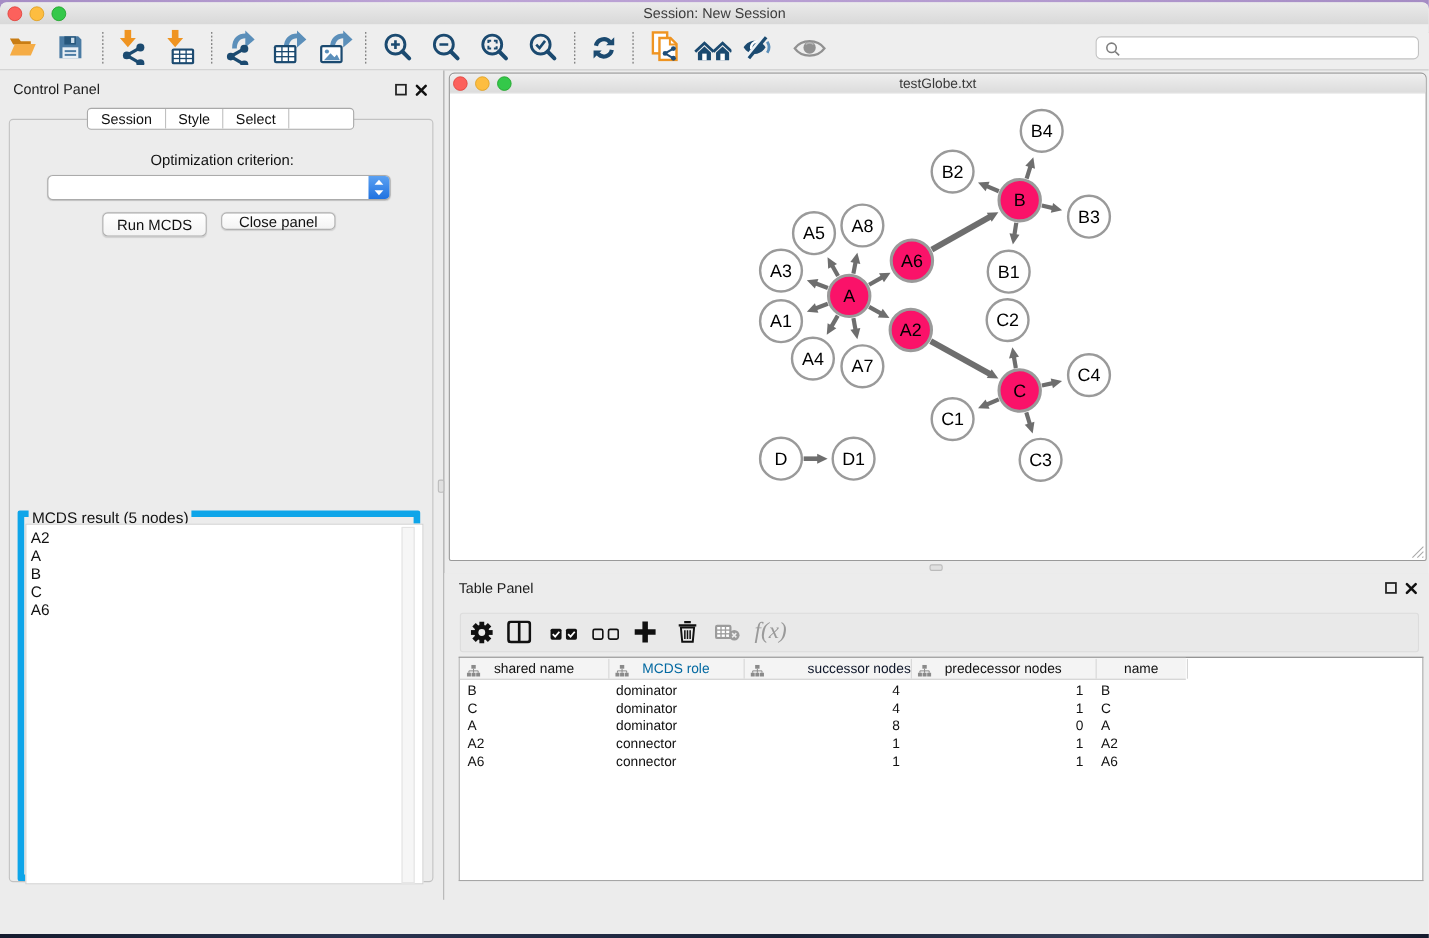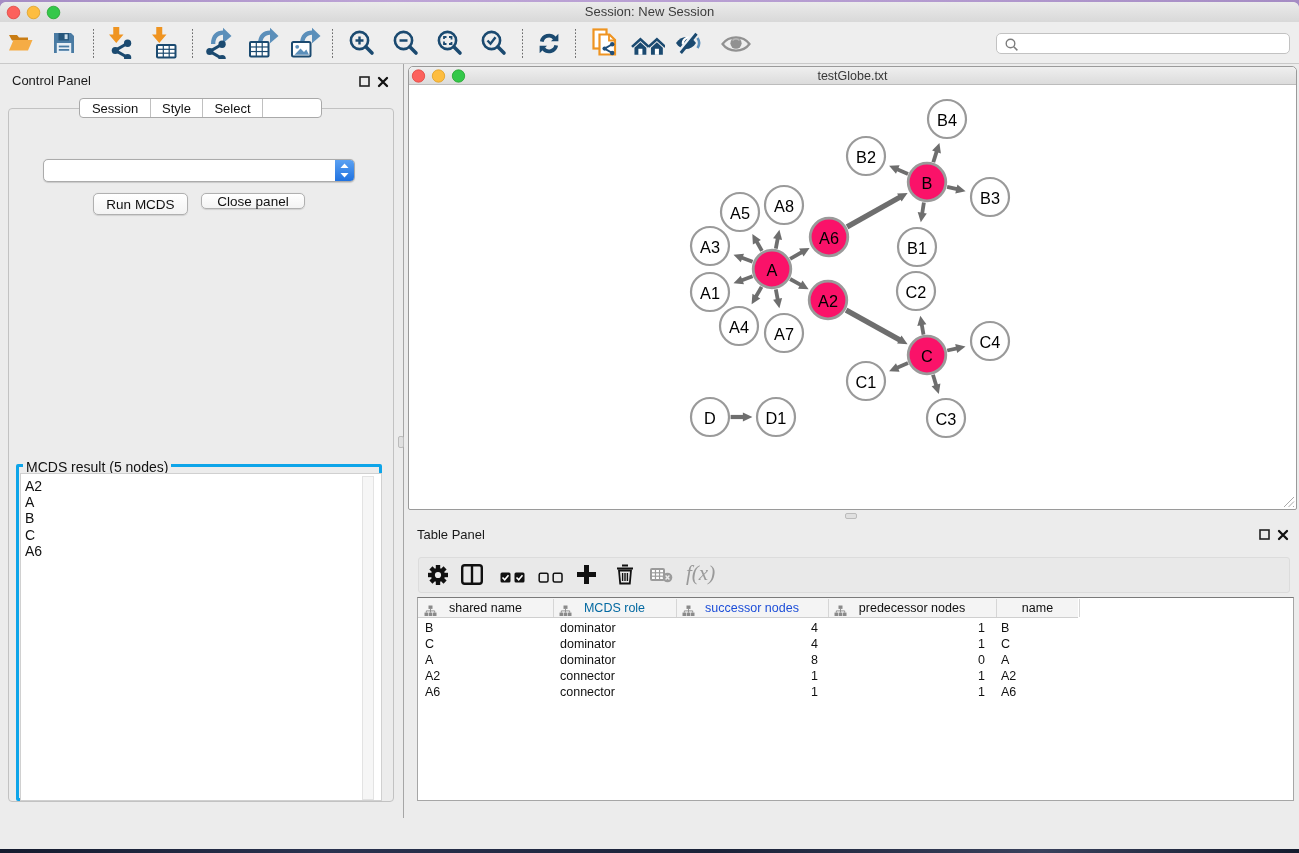--- a/index.html
+++ b/index.html
@@ -189,34 +189,35 @@
 
     <div class="abs" style="left:8px;top:44px;width:386px;height:694px;border:1px solid #c2c2c2;border-radius:4px;background:#ececec"></div>
 
     <div class="seg" style="left:79px;top:34px;height:20px">
       <div style="width:71px">Session</div>
         <div style="width:52px">Style</div>
         <div style="width:60px">Select</div>
         <div class="sel" style="width:58px">MCDS</div>
     </div>
 
+    <div class="abs" style="left:0;top:74px;width:404px;text-align:center;font-size:13.5px;color:#111">Optimization criterion:</div>
 
     <div class="abs" style="left:43px;top:95px;width:312px;height:23px;background:#fff;border:1px solid #ababab;border-radius:5px;box-shadow:0 0.5px 1px rgba(0,0,0,0.15)">
       <div class="abs" style="right:0;top:0;width:19px;height:21px;background:linear-gradient(#5ba1f2,#2072e0);border-radius:0 4px 4px 0">
         <svg width="19" height="21" viewBox="0 0 19 21">
             <path d="M5.5 8 L9.5 3.5 L13.5 8 z" fill="#fff"></path>
             <path d="M5.5 13 L9.5 17.5 L13.5 13 z" fill="#fff"></path>
           </svg>
       </div>
     </div>
 
     <div class="btn" style="left:93px;top:129px;width:95px;height:22px">Run MCDS</div>
     <div class="btn" style="left:201px;top:129px;width:104px;height:16px">Close panel</div>
 
-    <div class="abs" style="left:16px;top:400px;width:366px;height:337px;border:3px solid #0ea5e9;border-radius:2px">
+    <div class="abs" style="left:16px;top:400px;width:366px;height:337px;border:6px solid #0ea5e9;border-radius:2px">
       <div class="abs" style="left:4px;top:-8px;background:#ececec;padding:0 3px;font-size:14px;color:#111">MCDS result (5 nodes)</div>
       <div class="abs" style="left:1px;top:6px;width:362px;height:328px;background:#fff;border:1px solid #d0d0d0">
         <div style="padding:4px 0 0 4px;font-size:14px;color:#111;line-height:16.2px">A2<br>A<br>B<br>C<br>A6</div>
         <div class="abs" style="right:7px;top:2px;width:12px;height:324px;background:#f6f6f6;border:1px solid #e3e3e3"></div>
       </div>
     </div>
   </div>
 
   <div class="abs" style="left:398px;top:434px;width:6px;height:12px;background:#e0e0e0;border:1px solid #bbb;border-radius:2px"></div>
 
@@ -411,21 +412,21 @@
           </svg></div>
         <div class="abs" style="left:135px;top:0;width:123px;height:20px;line-height:20px;text-align:center;font-size:12.5px;color:#0369a1;white-space:nowrap">MCDS role</div>
         <div class="abs" style="left:258px;top:1px;width:1px;height:18px;background:#d6d6d6"></div>
         <div class="abs" style="left:264px;top:4px"><svg width="13" height="12" viewBox="0 0 13 12" style="vertical-align:-1px">
             <rect x="4.5" y="0.5" width="4" height="3.4" fill="#8a8a8a"></rect>
             <rect x="0.5" y="7.6" width="3.6" height="3.4" fill="#8a8a8a"></rect>
             <rect x="4.7" y="7.6" width="3.6" height="3.4" fill="#8a8a8a"></rect>
             <rect x="8.9" y="7.6" width="3.6" height="3.4" fill="#8a8a8a"></rect>
             <path d="M6.5 3.9 v2 M2.3 7.6 v-1.7 h8.4 v1.7 M6.5 5.9 v1.7" stroke="#8a8a8a" stroke-width="0.9" fill="none"></path>
           </svg></div>
-        <div class="abs" style="left:258px;top:0;width:152px;height:20px;line-height:20px;text-align:center;font-size:12.5px;color:#1d4ed8;white-space:nowrap">successor nodes</div>
+        <div class="abs" style="left:258px;top:0;width:152px;height:20px;line-height:20px;text-align:right;font-size:12.5px;color:#0f172a;white-space:nowrap">successor nodes</div>
         <div class="abs" style="left:410px;top:1px;width:1px;height:18px;background:#d6d6d6"></div>
         <div class="abs" style="left:416px;top:4px"><svg width="13" height="12" viewBox="0 0 13 12" style="vertical-align:-1px">
             <rect x="4.5" y="0.5" width="4" height="3.4" fill="#8a8a8a"></rect>
             <rect x="0.5" y="7.6" width="3.6" height="3.4" fill="#8a8a8a"></rect>
             <rect x="4.7" y="7.6" width="3.6" height="3.4" fill="#8a8a8a"></rect>
             <rect x="8.9" y="7.6" width="3.6" height="3.4" fill="#8a8a8a"></rect>
             <path d="M6.5 3.9 v2 M2.3 7.6 v-1.7 h8.4 v1.7 M6.5 5.9 v1.7" stroke="#8a8a8a" stroke-width="0.9" fill="none"></path>
           </svg></div>
         <div class="abs" style="left:410px;top:0;width:168px;height:20px;line-height:20px;text-align:center;font-size:12.5px;color:#111;white-space:nowrap">predecessor nodes</div>
         <div class="abs" style="left:578px;top:1px;width:1px;height:18px;background:#d6d6d6"></div>

